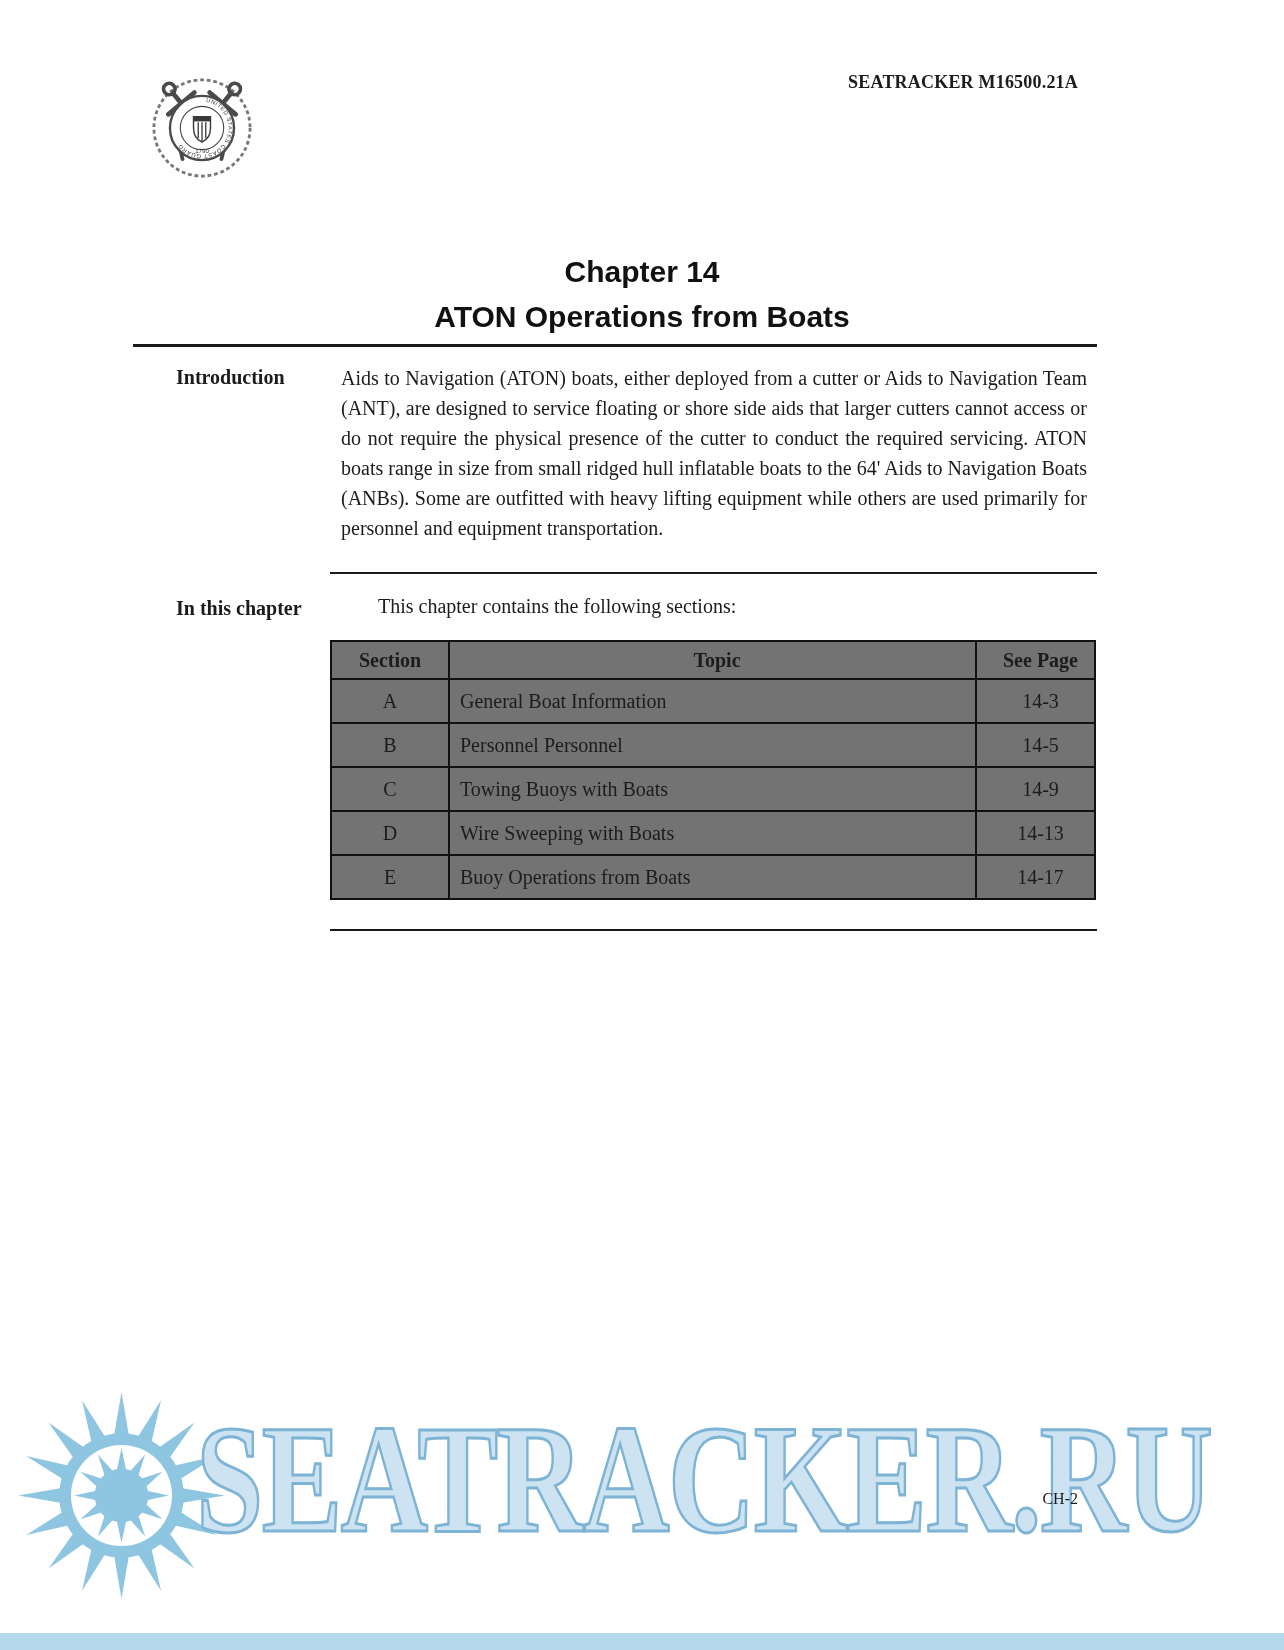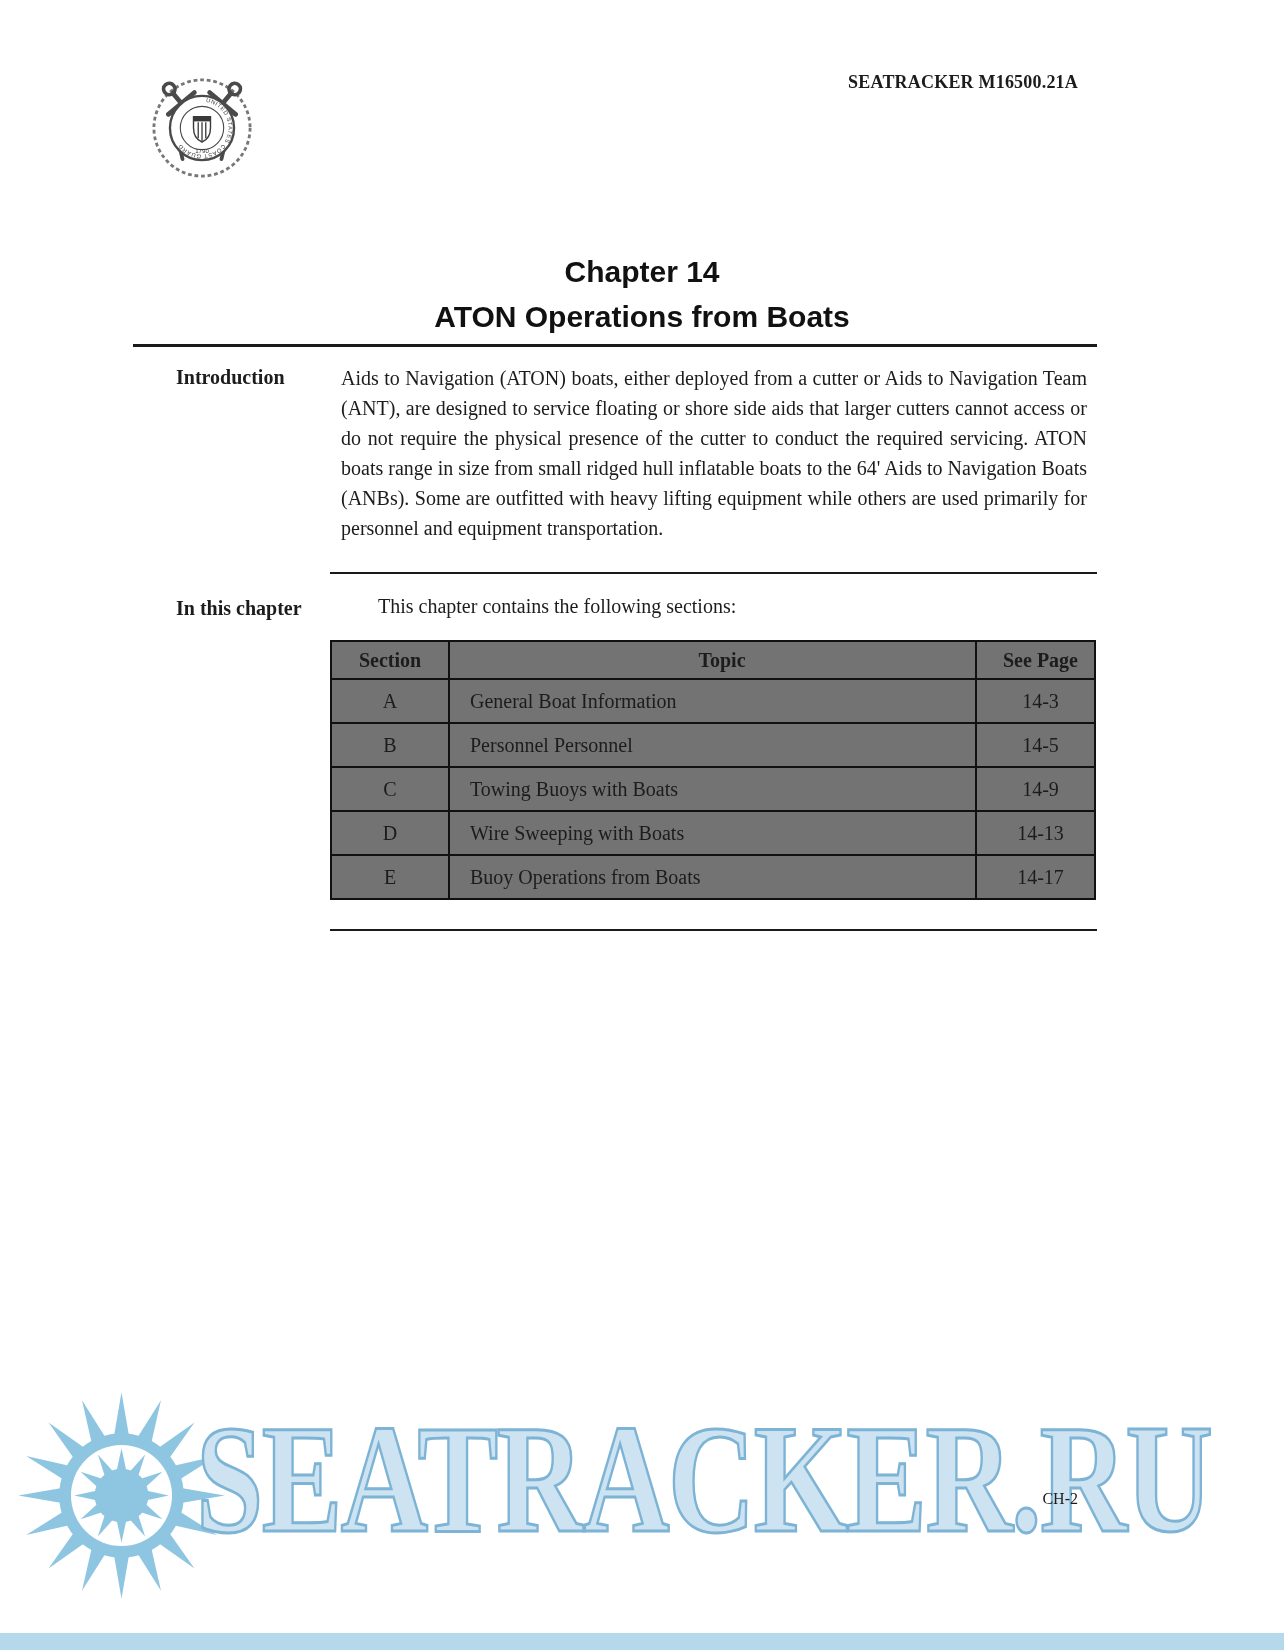--- a/index.html
+++ b/index.html
@@ -93,21 +93,21 @@
     font-size: 20px;
     table-layout: fixed;
   }
   .toc-table th, .toc-table td {
     border: 2px solid #111;
     background: #737373;
   }
   .toc-table th { height: 38px; font-weight: bold; text-align: center; }
   .toc-table td { height: 44px; }
   .col-section { width: 118px; text-align: center; }
-  .col-topic   { width: 527px; text-align: left; padding-left: 20px; }
+  .col-topic   { width: 527px; text-align: left; padding-left: 10px; }
   .col-page    { width: 119px; text-align: center; padding-left: 11px; }
 
   
   .footer-page {
     position: absolute;
     top: 1490px;
     left: 0;
     width: 100%;
     text-align: center;
     font-size: 20px;

